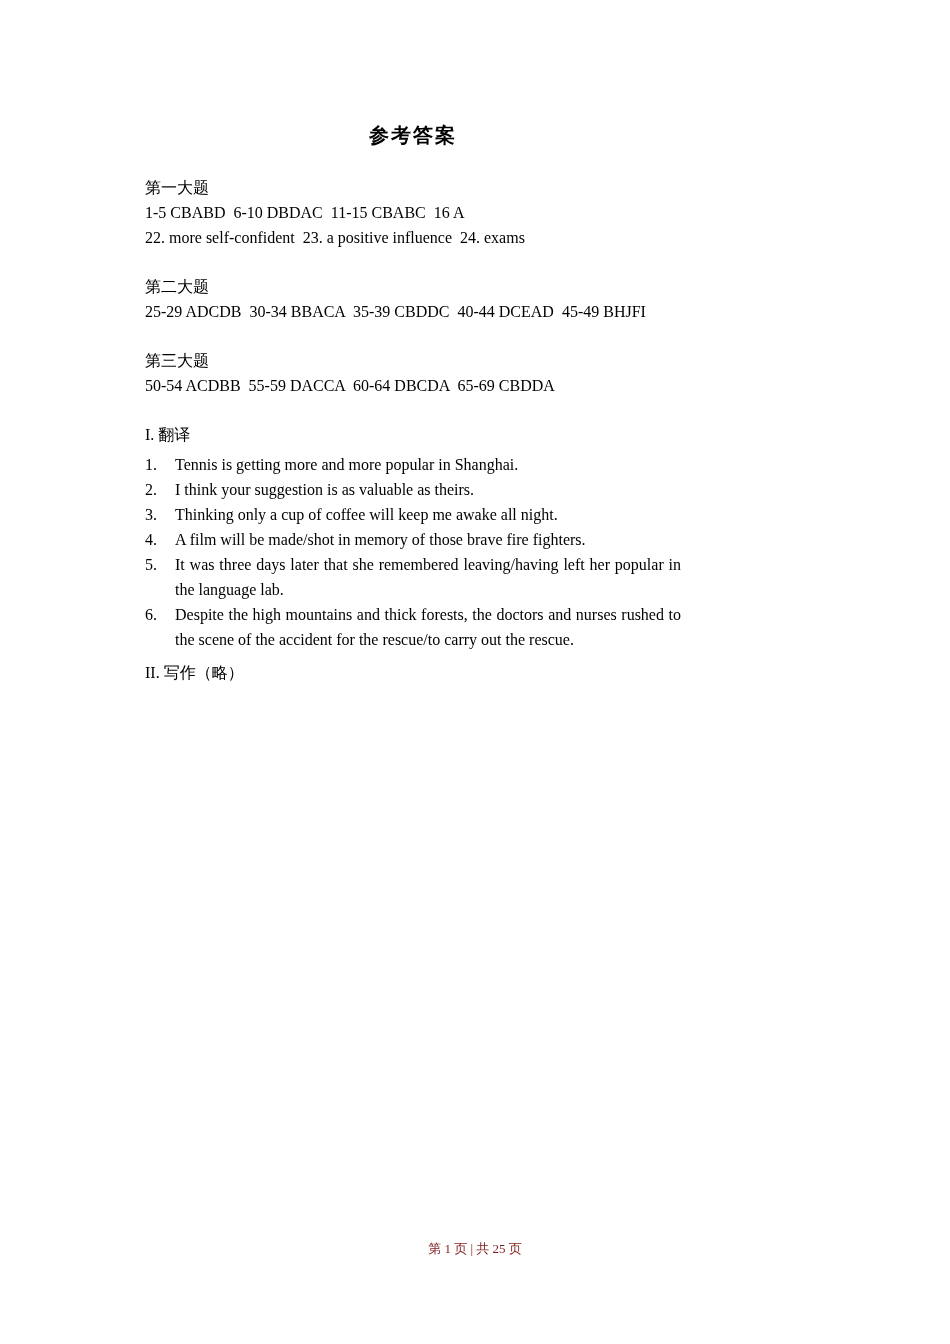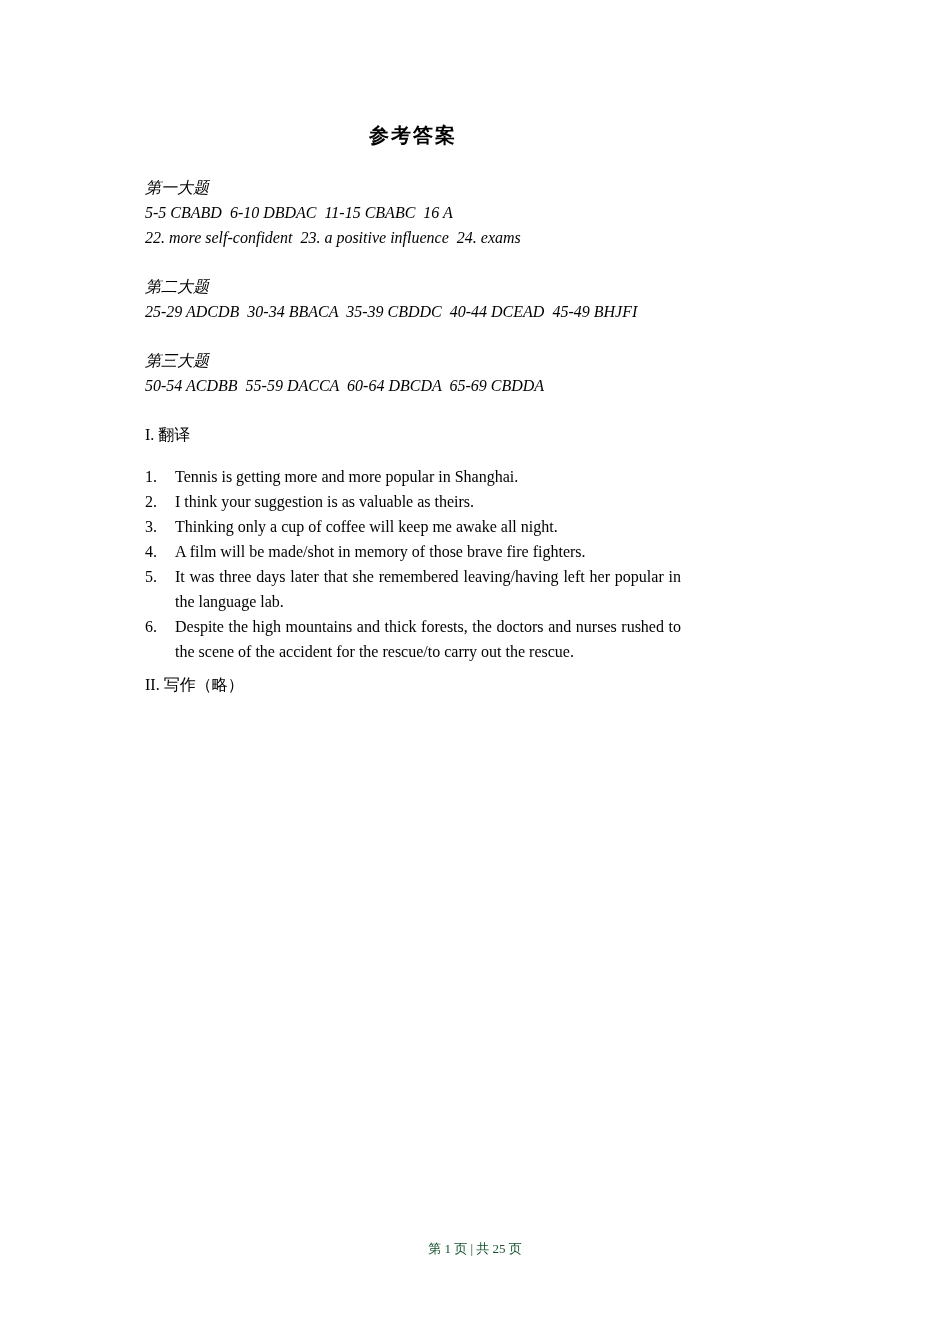--- a/index.html
+++ b/index.html
@@ -21,38 +21,37 @@
   }
   .doc-title {
     font-size: 20px;
     font-weight: bold;
     text-align: center;
     letter-spacing: 2px;
     margin-bottom: 26px;
   }
   .answer-section {
     margin-bottom: 24px;
-    font-style: italic;
   }
   .sec-heading {
     font-size: 16px;
     line-height: 25px;
   }
   .sec-line {
     font-size: 16px;
     line-height: 25px;
     white-space: pre-wrap;
   }
   .trans-section {
     margin-top: 24px;
   }
   .trans-heading {
     font-size: 16px;
     line-height: 25px;
-    margin-bottom: 17px;
+    margin-bottom: 5px;
   }
   .trans-item {
     display: flex;
     font-size: 16px;
     line-height: 25px;
   }
   .trans-item .num {
     width: 30px;
     flex: 0 0 30px;
   }
@@ -65,34 +64,34 @@
     font-size: 16px;
     line-height: 25px;
   }
   .page-footer {
     position: absolute;
     top: 1240px;
     left: 0;
     width: 950px;
     text-align: center;
     font-size: 13px;
-    color: #14532d;
+    color: #7f1d1d;
     font-family: "Liberation Serif", "DejaVu Serif", serif;
   }
 </style>
 </head>
 <body>
 
 <div class="page">
 
   <h1 class="doc-title">参考答案</h1>
 
   <section class="answer-section">
     <div class="sec-heading">第一大题</div>
-    <div class="sec-line">5-5 CBABD  6-10 DBDAC  11-15 CBABC  16 A</div>
+    <div class="sec-line">1-5 CBABD  6-10 DBDAC  11-15 CBABC  16 A</div>
     <div class="sec-line">22. more self-confident  23. a positive influence  24. exams</div>
   </section>
 
   <section class="answer-section">
     <div class="sec-heading">第二大题</div>
     <div class="sec-line">25-29 ADCDB  30-34 BBACA  35-39 CBDDC  40-44 DCEAD  45-49 BHJFI</div>
   </section>
 
   <section class="answer-section">
     <div class="sec-heading">第三大题</div>

